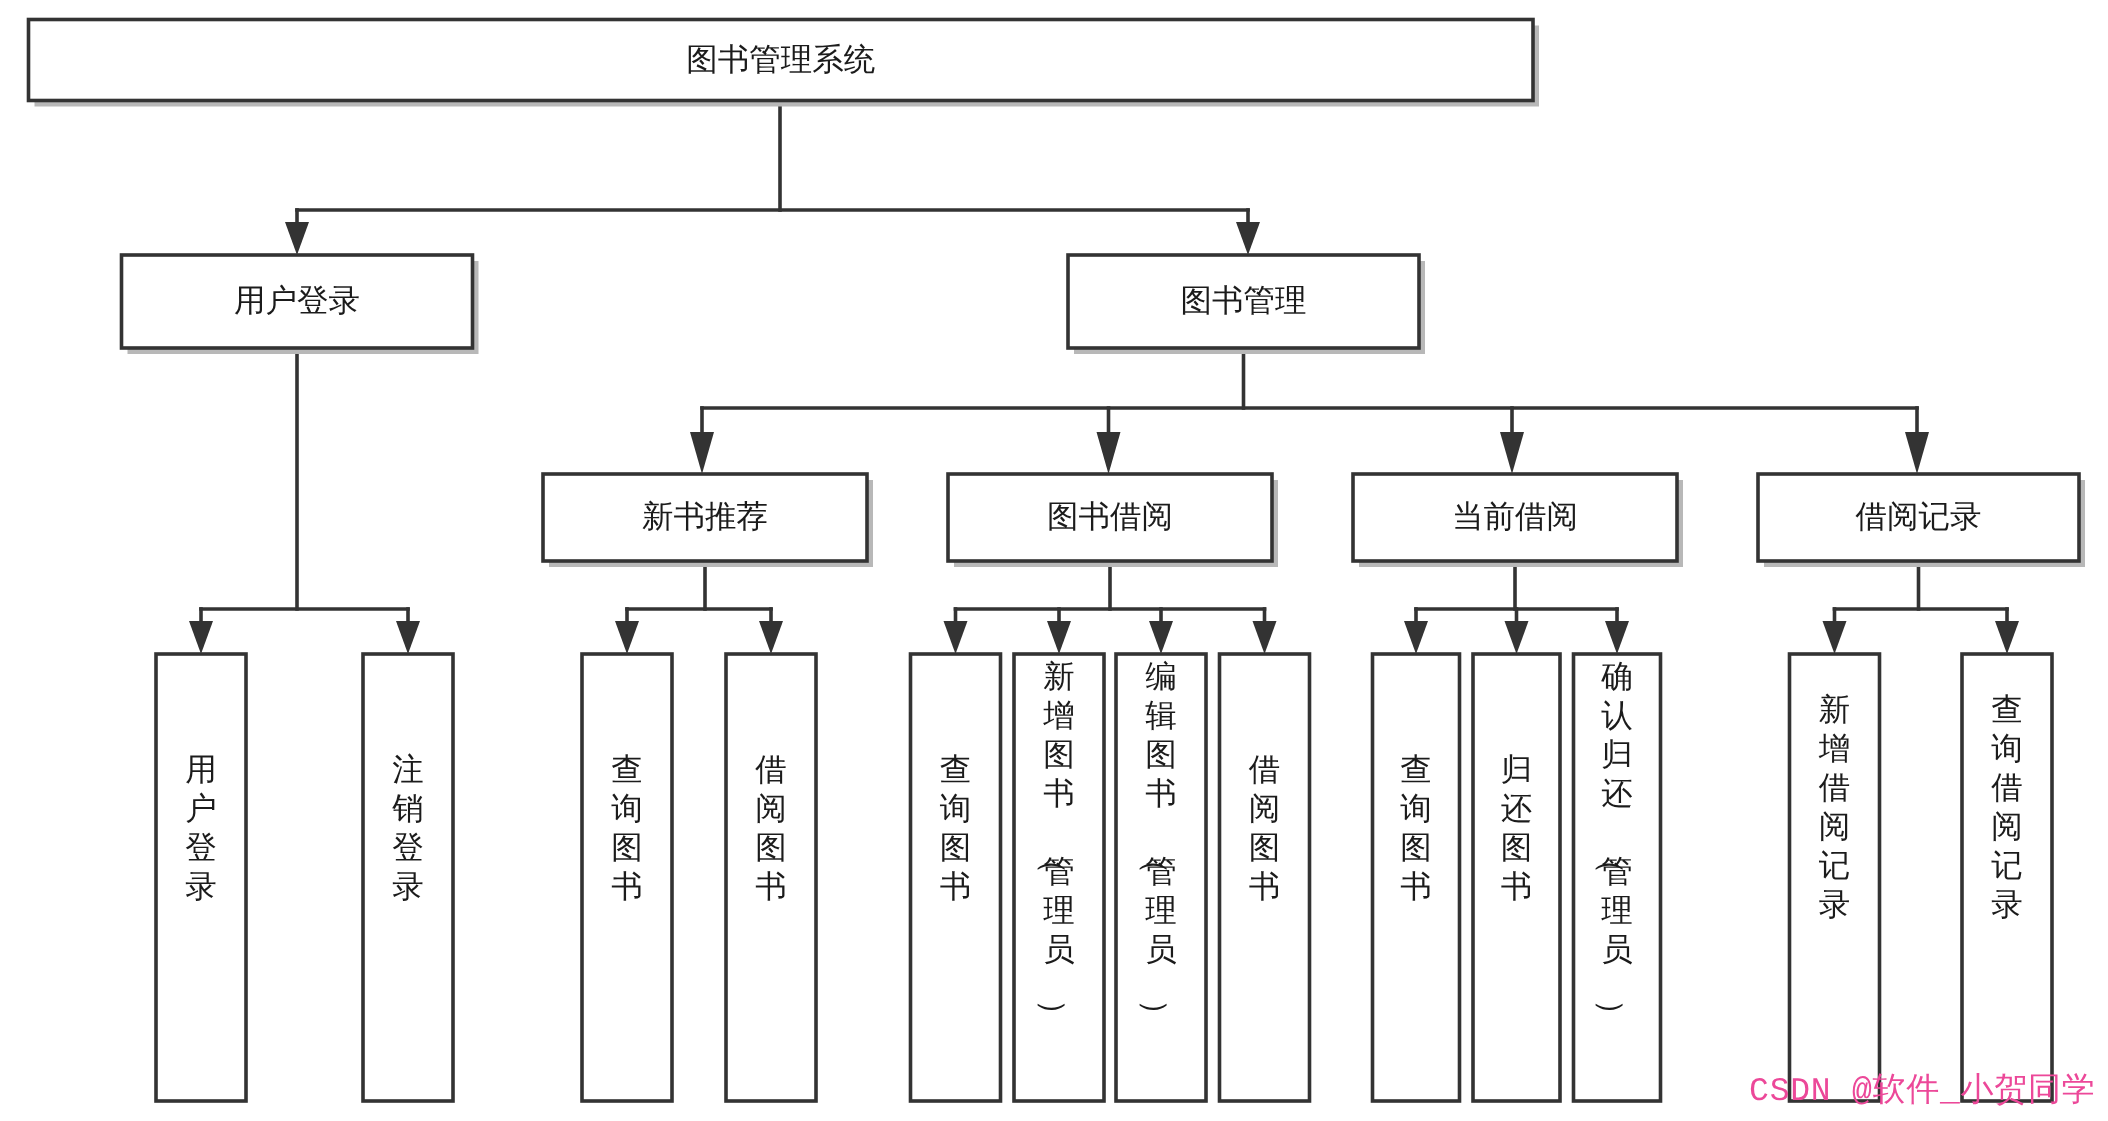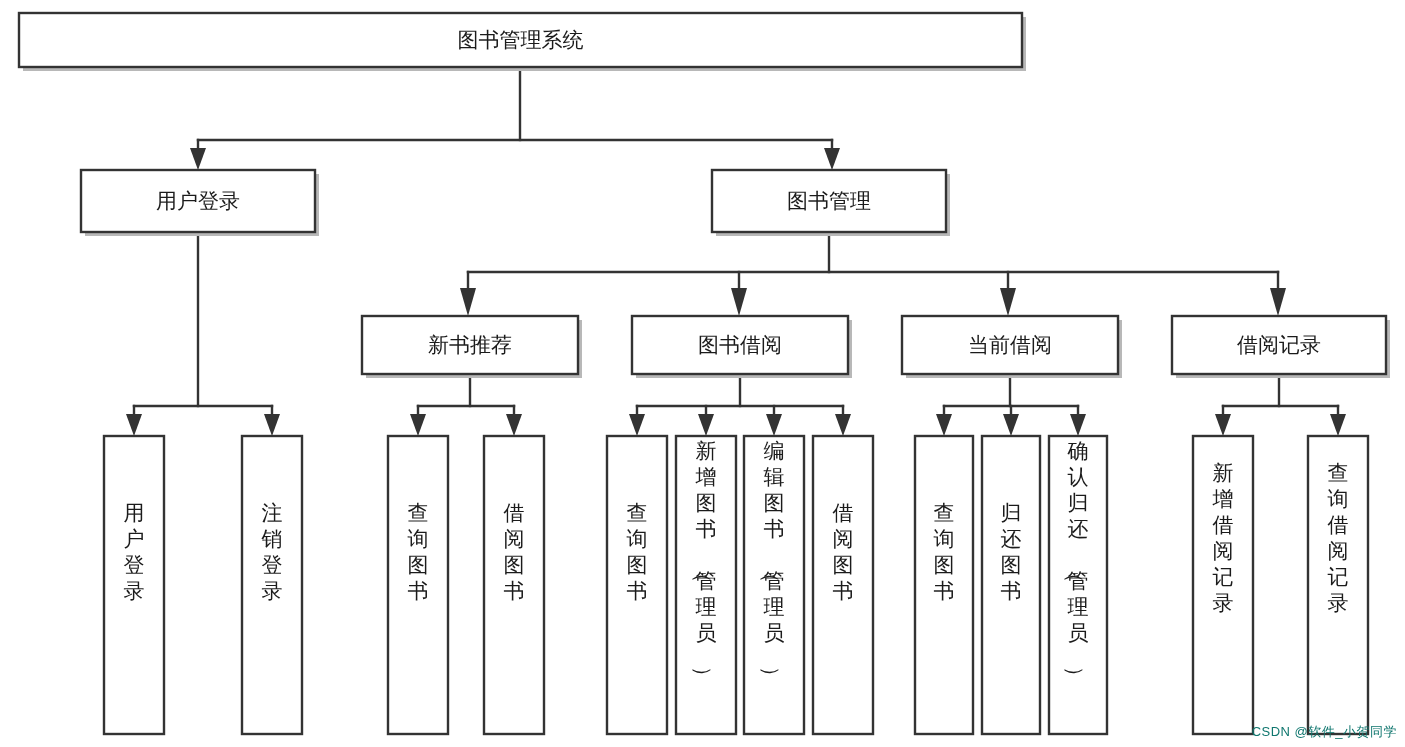--- a/index.html
+++ b/index.html
@@ -48,23 +48,23 @@
   .node-label-vertical {
     font-family: "Liberation Sans", "DejaVu Sans", sans-serif;
     fill: #1b1b1b;
     font-size: 21px;
     text-anchor: middle;
   }
   .watermark {
     position: absolute;
     right: 8px;
     bottom: 6px;
-    font-family: Liberation Sans, sans-serif;
-    font-size: 13px;
-    color: #0f766e;
+    font-family: Liberation Mono, monospace;
+    font-size: 22px;
+    color: #ec4899;
     letter-spacing: 0.5px;
     white-space: nowrap;
     pointer-events: none;
   }
 </style>
 </head>
 <body>
 
 <svg id="diagram" viewBox="0 0 1405 747" xmlns="http://www.w3.org/2000/svg">
 

